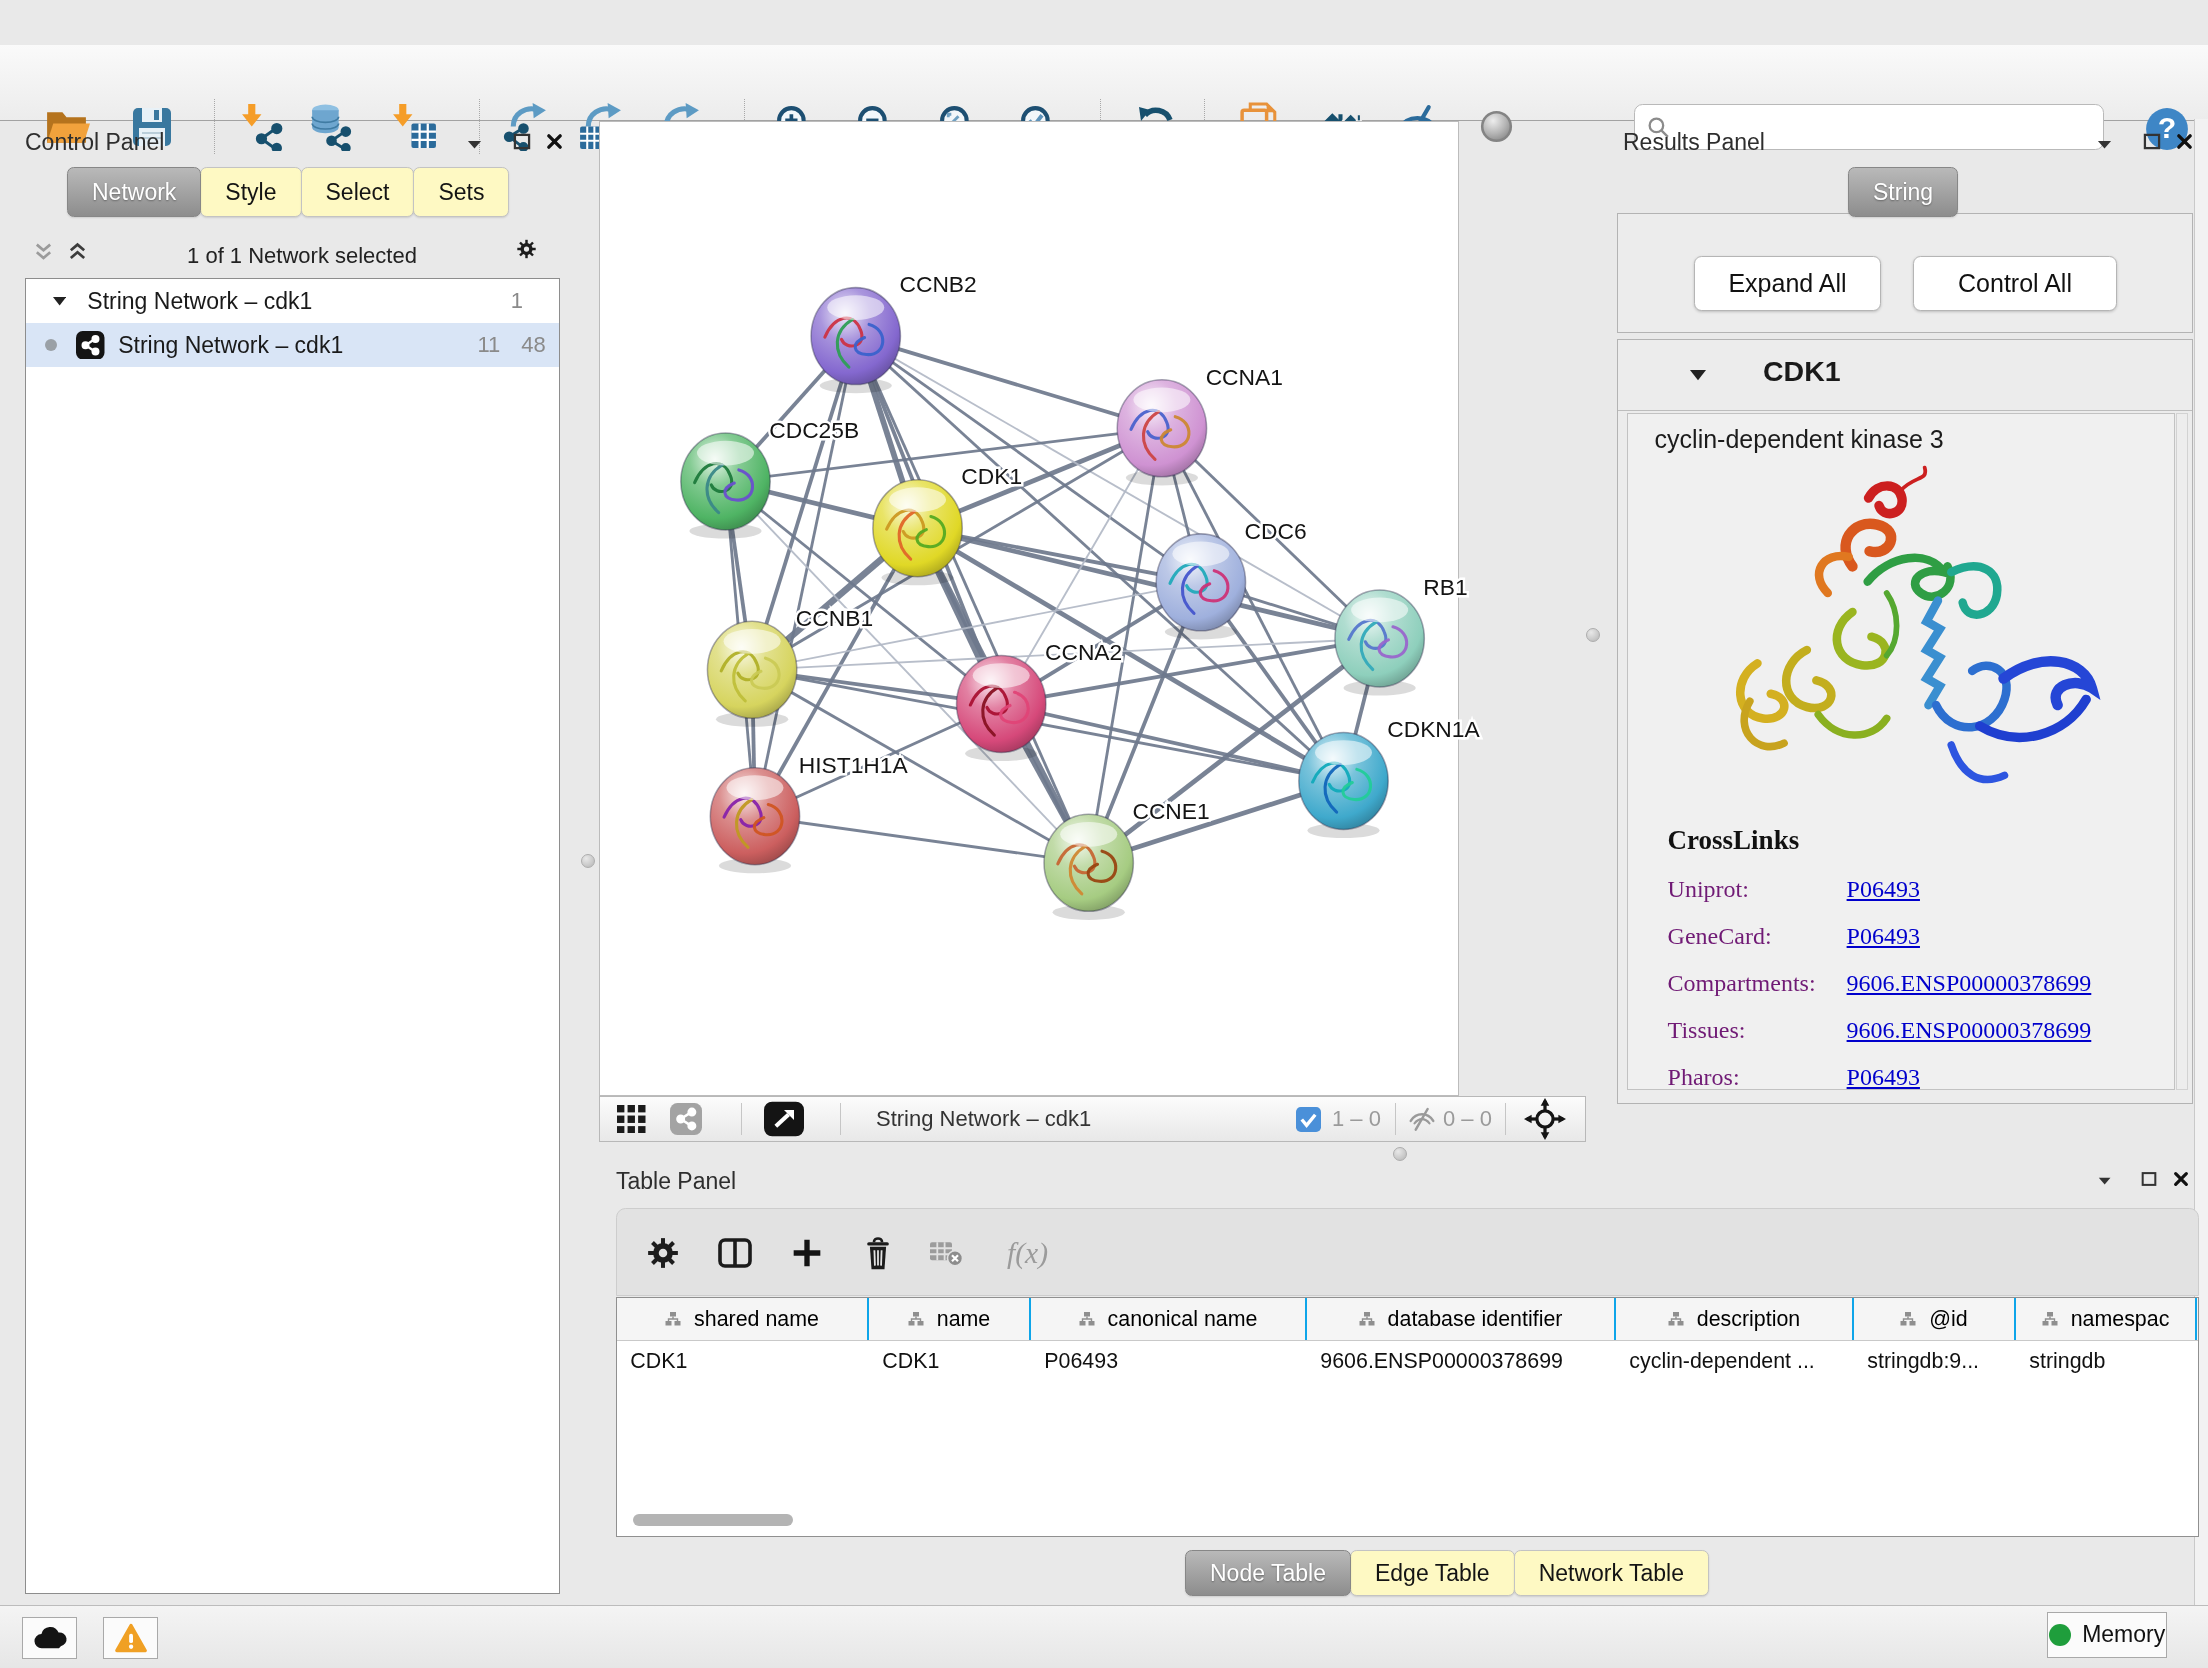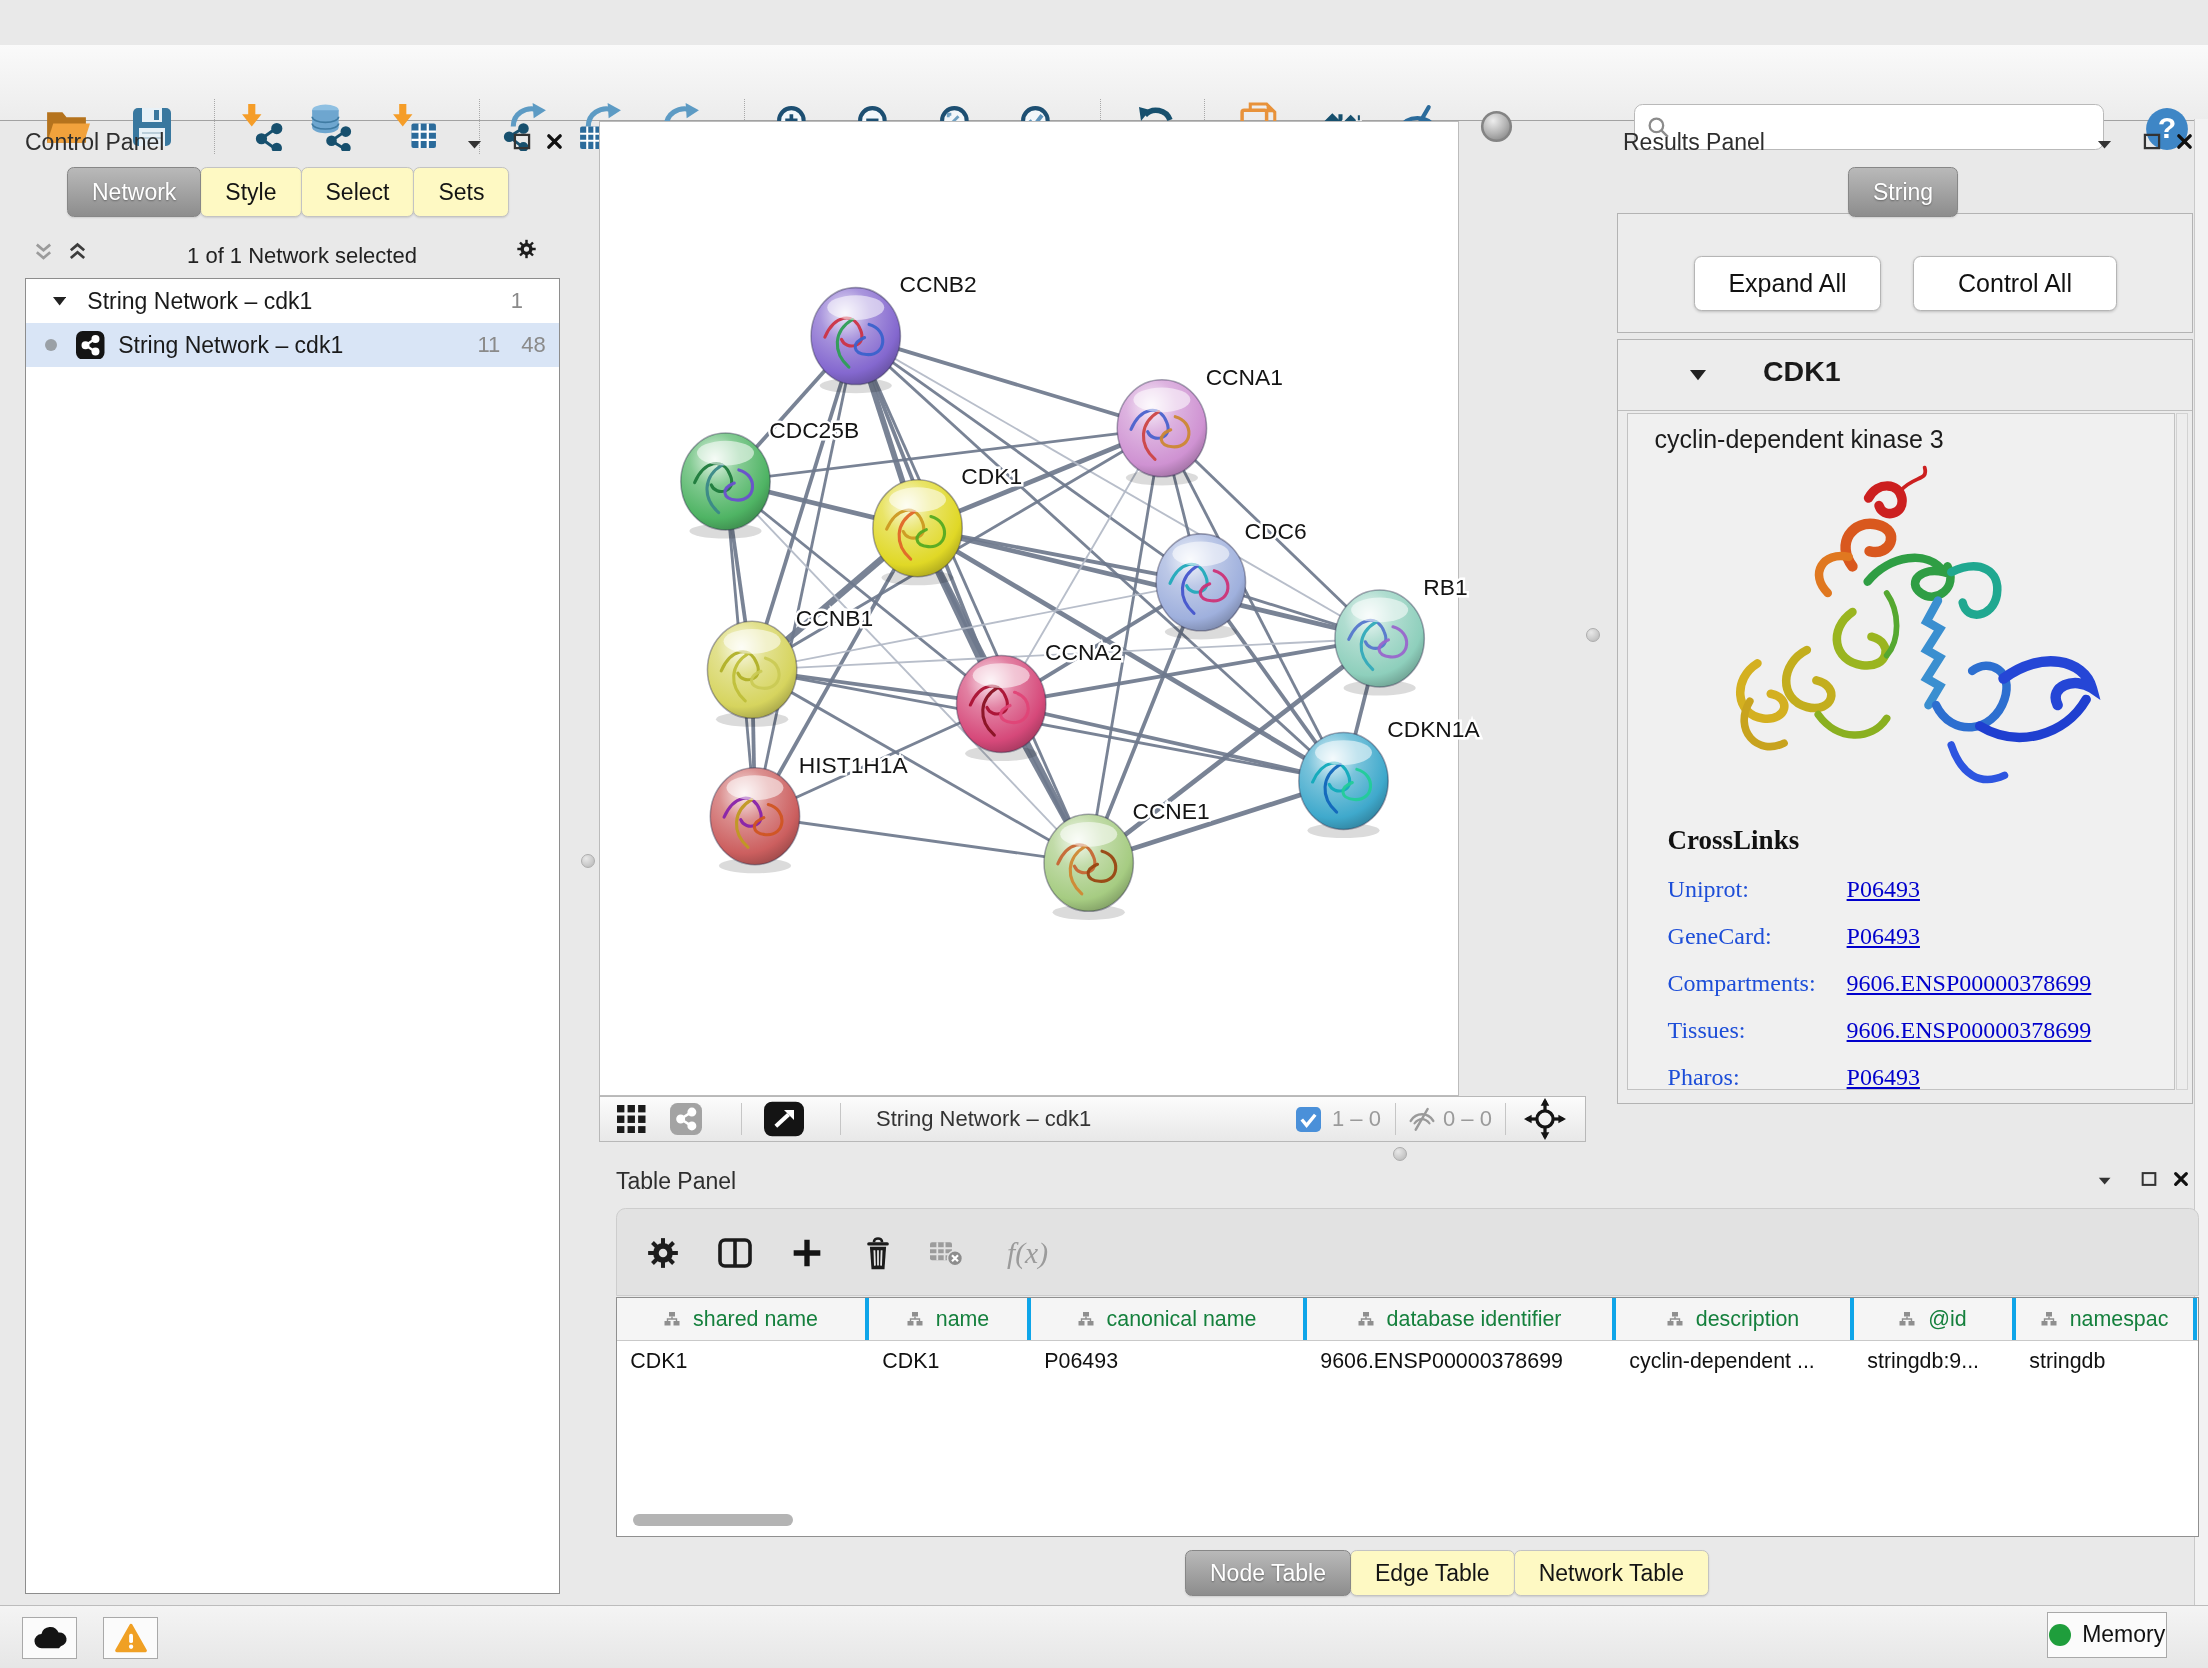--- a/index.html
+++ b/index.html
@@ -69,38 +69,38 @@
     box-shadow:0 1px 2.9px rgba(0,0,0,0.2);color:#111;}
   #rp-section{position:absolute;left:1617px;top:339px;width:576px;height:765px;
     border:1.9px solid #b3b3b3;background:#ececec;box-sizing:border-box;}
   #rp-sec-head{position:relative;height:70px;border-bottom:1px solid #bdbdbd;}
   #cdk-inner{position:absolute;left:8.6px;top:73px;width:548px;height:677px;background:#f0f0f0;
     border:1px solid #c2c2c2;box-sizing:border-box;}
   #gene-desc{position:absolute;left:27px;top:11.4px;font-size:25px;color:#1b1b1b;}
   #crosslinks{position:absolute;left:40px;top:411px;font-family:"Liberation Serif","DejaVu Serif",serif;}
   #xl-title{font-size:27px;font-weight:bold;color:#111;}
   .xl-row{display:flex;margin-top:20px;}
-  .xl-label{width:179px;font-size:24px;color:#1d4ed8;}
+  .xl-label{width:179px;font-size:24px;color:#701a75;}
   .xl-link{font-size:24px;color:#0000cc;text-decoration:underline;cursor:pointer;}
   #rp-scroll{position:absolute;right:3.8px;top:73px;width:12.4px;height:677px;background:#ededed;
     border:1px solid #d2d2d2;box-sizing:border-box;}
   #win-edge{position:absolute;right:0;top:119px;width:13.3px;height:1487px;background:#f2f2f2;
     border-left:1px solid #c9c9c9;}
 
   
   #tp-toolbar{position:absolute;left:616px;top:1208px;width:1583px;height:88px;background:#e2e2e2;
     border:1px solid #cdcdcd;border-radius:9.5px 9.5px 0 0;box-sizing:border-box;}
   .tp-icon{position:absolute;top:25px;width:38px;height:38px;display:flex;align-items:center;justify-content:center;}
   #fx-label{font-family:"Liberation Serif","DejaVu Serif",serif;font-style:italic;
     font-size:29.5px;color:#9b9b9b;}
   #ntable{position:absolute;left:616px;top:1297px;width:1583px;height:240px;background:#fff;
     border:1.9px solid #909090;box-sizing:border-box;}
   #ntable-head{display:flex;height:42px;background:#f5f5f5;border-bottom:1px solid #c9c9c9;}
-  .th-cell{display:flex;align-items:center;justify-content:center;gap:13px;border-right:4px solid #0ea5e9;
-    font-size:21.4px;color:#15803d;overflow:hidden;white-space:nowrap;box-sizing:border-box;}
+  .th-cell{display:flex;align-items:center;justify-content:center;gap:13px;border-right:2px solid #0ea5e9;
+    font-size:21.4px;color:#000000;overflow:hidden;white-space:nowrap;box-sizing:border-box;}
   .tr-row{display:flex;height:40px;}
   .td-cell{display:flex;align-items:center;padding-left:13.3px;font-size:21.4px;color:#111;
     overflow:hidden;white-space:nowrap;box-sizing:border-box;}
   #h-scroll{position:absolute;left:633px;top:1514px;width:160px;height:12.4px;border-radius:6.7px;background:#b4b4b4;}
   #tp-tabs{position:absolute;left:1186px;top:1550px;display:flex;border-radius:15px;}
   .ptab.small{height:44px;font-size:23px;}
 
   
   #statusbar{position:absolute;left:0;top:1605px;width:2208px;height:63px;
     background:linear-gradient(#f4f4f4,#e6e6e6);border-top:1px solid #bcbcbc;}

